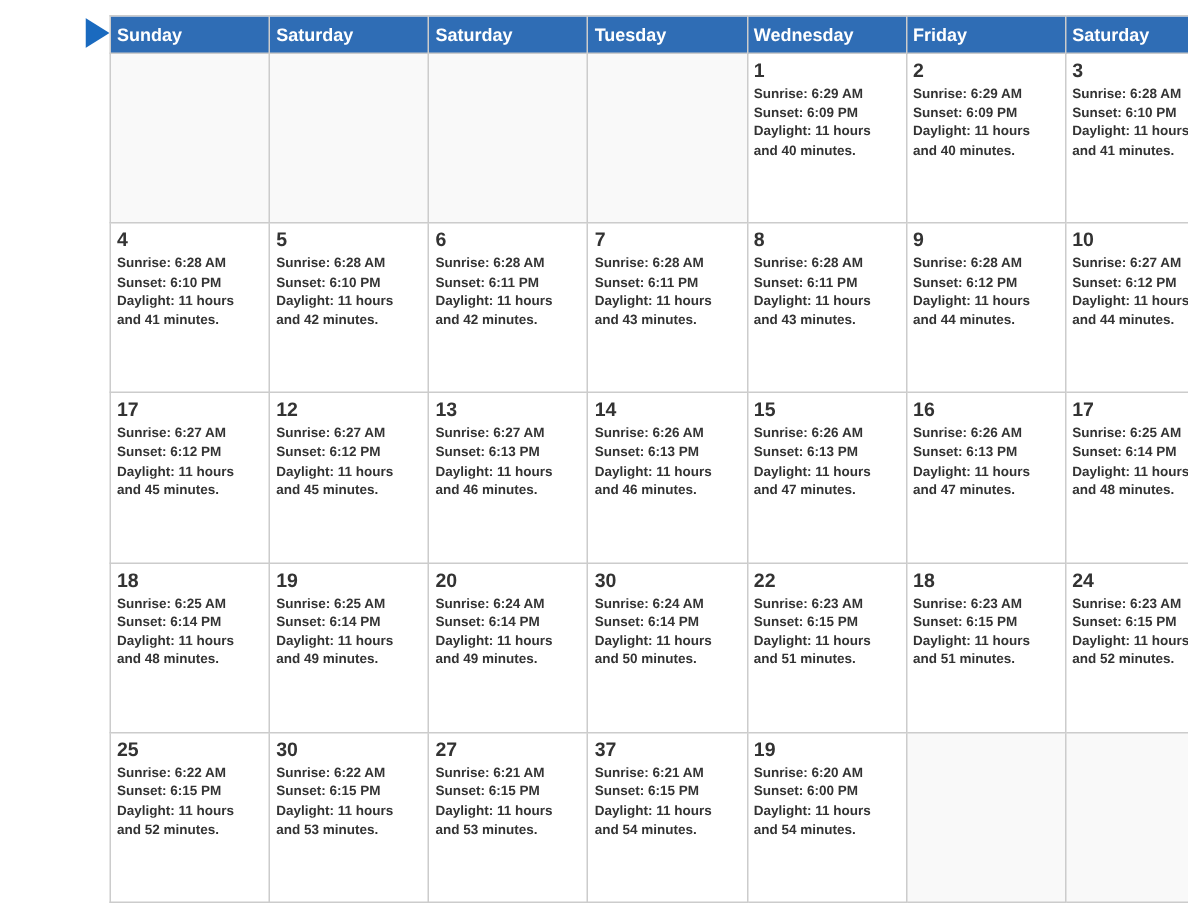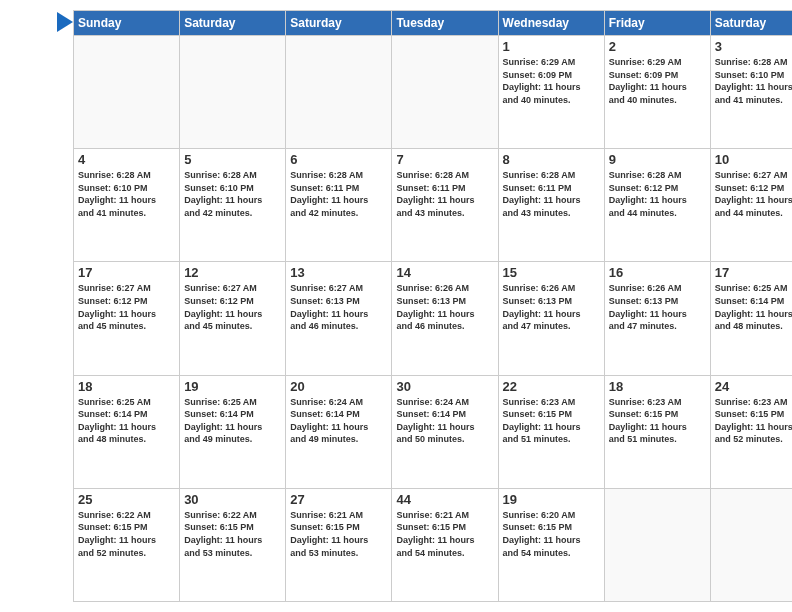--- a/index.html
+++ b/index.html
@@ -330,30 +330,30 @@
 and 53 minutes.</div>
           </td>
           <td>
             <span class="day-number">27</span>
             <div class="day-info" style="white-space: pre-line;">Sunrise: 6:21 AM
 Sunset: 6:15 PM
 Daylight: 11 hours
 and 53 minutes.</div>
           </td>
           <td>
-            <span class="day-number">44</span>
+            <span class="day-number">37</span>
             <div class="day-info" style="white-space: pre-line;">Sunrise: 6:21 AM
 Sunset: 6:15 PM
 Daylight: 11 hours
 and 54 minutes.</div>
           </td>
           <td>
             <span class="day-number">19</span>
             <div class="day-info" style="white-space: pre-line;">Sunrise: 6:20 AM
-Sunset: 6:15 PM
+Sunset: 6:00 PM
 Daylight: 11 hours
 and 54 minutes.</div>
           </td>
           <td class="empty"></td>
           <td class="empty"></td>
         </tr>
       </tbody>
   </table>
 </div>
 

